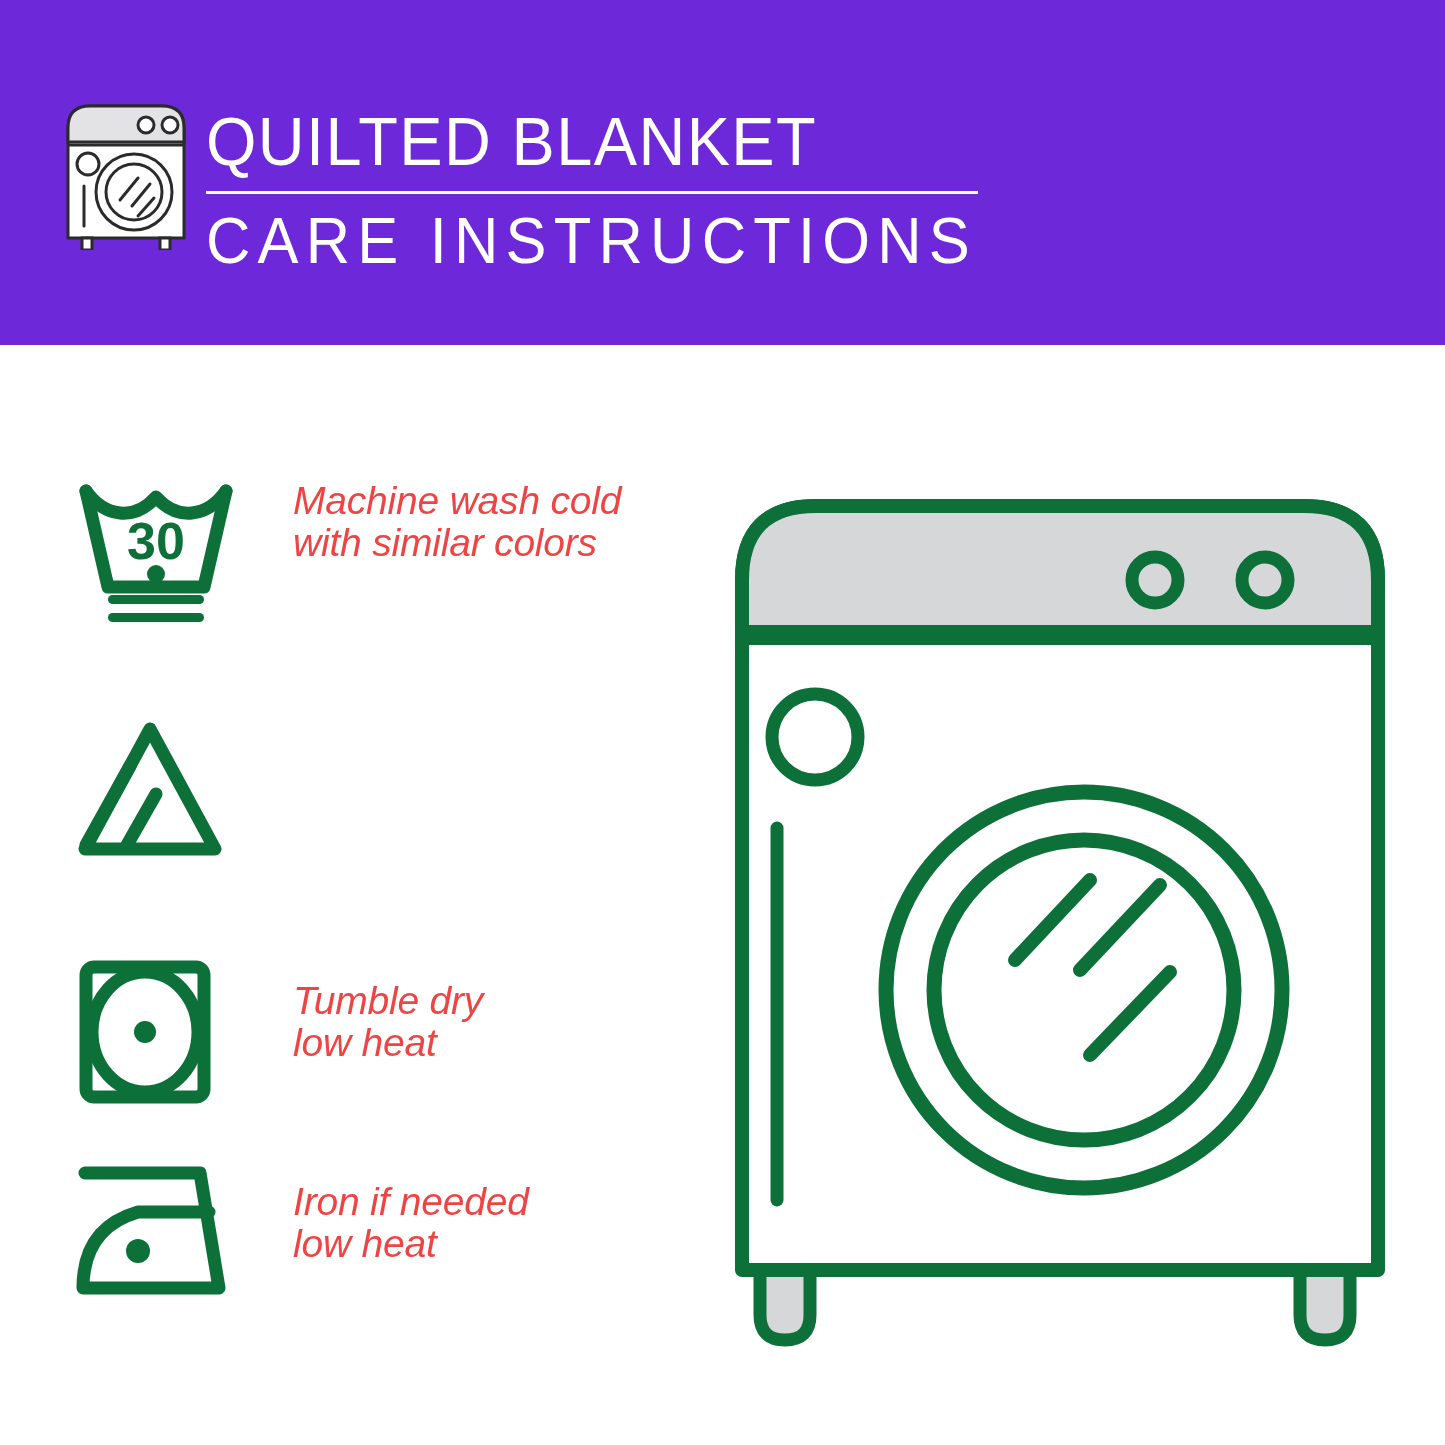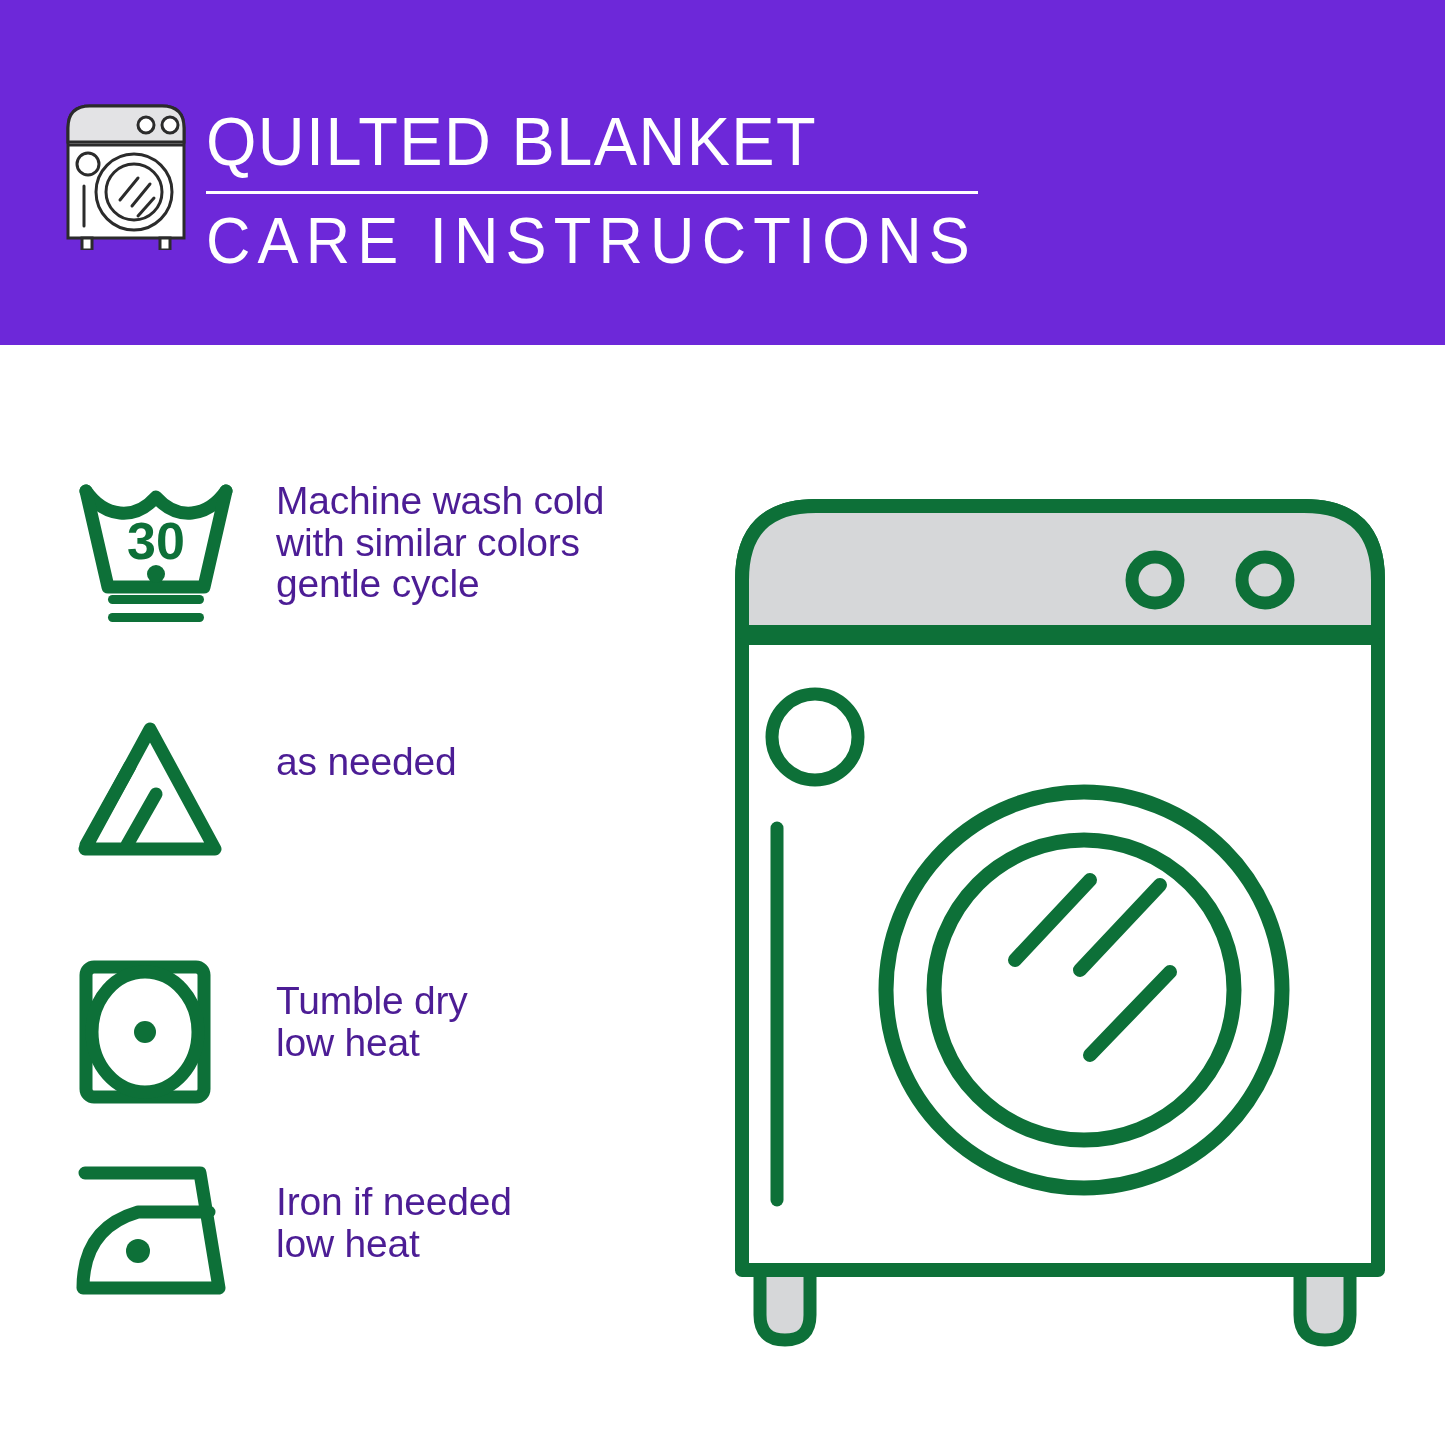--- a/index.html
+++ b/index.html
@@ -103,25 +103,26 @@
     align-items: center;
     justify-content: center;
     padding-left: 62px;
     box-sizing: content-box;
   }
 
   .care-text {
     font-family: "Liberation Sans", sans-serif;
     font-size: 39px;
     line-height: 41.5px;
-    color: #4c1d95;
+    color: #ef4444;
     font-weight: 400;
     letter-spacing: -0.2px;
     padding-top: 8px;
-    margin-left: 24px;
+    margin-left: 41px;
+    font-style: italic;
   }
 
   .care-row-1 .care-text,
   .care-row-2 .care-text,
   .care-row-3 .care-text {
     padding-top: 28px;
   }
 
   
   .machine-wrap {
@@ -182,36 +183,34 @@
         </g>
         <text x="84" y="84" font-family="Liberation Sans, sans-serif" font-size="52" font-weight="bold" fill="#0d7038" text-anchor="middle">30</text>
         <circle cx="84" cy="99" r="9" fill="#0d7038"></circle>
         <rect x="36" y="120" width="96" height="9" rx="4.5" fill="#0d7038"></rect>
         <rect x="36" y="138" width="96" height="9" rx="4.5" fill="#0d7038"></rect>
       </svg>
     </div>
     <div class="care-text">
       <div>Machine wash cold</div>
       <div>with similar colors</div>
-      <div>gentle cycle</div>
     </div>
   </div>
 
   <div class="care-row care-row-1">
     <div class="care-symbol">
       <svg viewBox="0 0 170 155" width="170" height="155" xmlns="http://www.w3.org/2000/svg">
         <g fill="none" stroke="#0d7038" stroke-width="13" stroke-linecap="round" stroke-linejoin="round">
           <path d="M78 13 L143 133 L13 133 Z"></path>
           <line x1="58" y1="50" x2="14" y2="129"></line>
           <line x1="84" y1="78" x2="55" y2="129"></line>
         </g>
       </svg>
     </div>
     <div class="care-text">
-      <div>as needed</div>
     </div>
   </div>
 
   <div class="care-row care-row-2">
     <div class="care-symbol">
       <svg viewBox="0 0 170 155" width="170" height="155" xmlns="http://www.w3.org/2000/svg">
         <g fill="none" stroke="#0d7038" stroke-width="13" stroke-linecap="round" stroke-linejoin="round">
           <rect x="14" y="12" width="118" height="130" rx="8"></rect>
           <ellipse cx="73" cy="77" rx="53" ry="60"></ellipse>
         </g>

